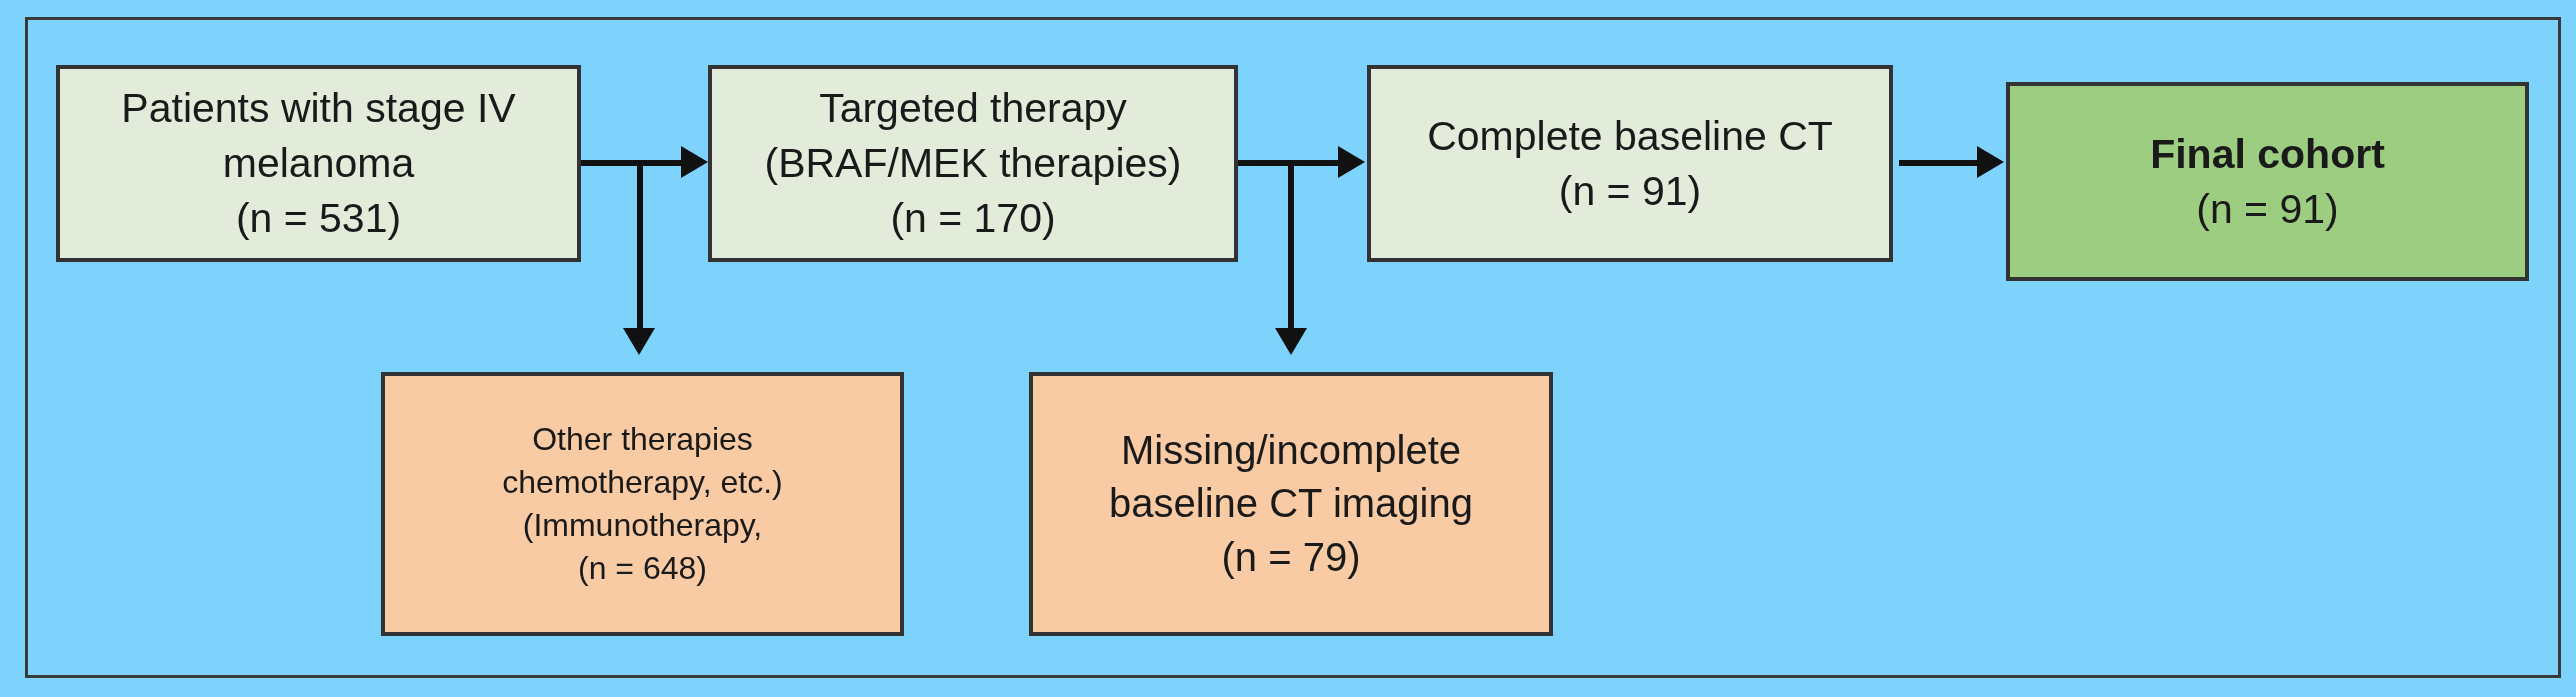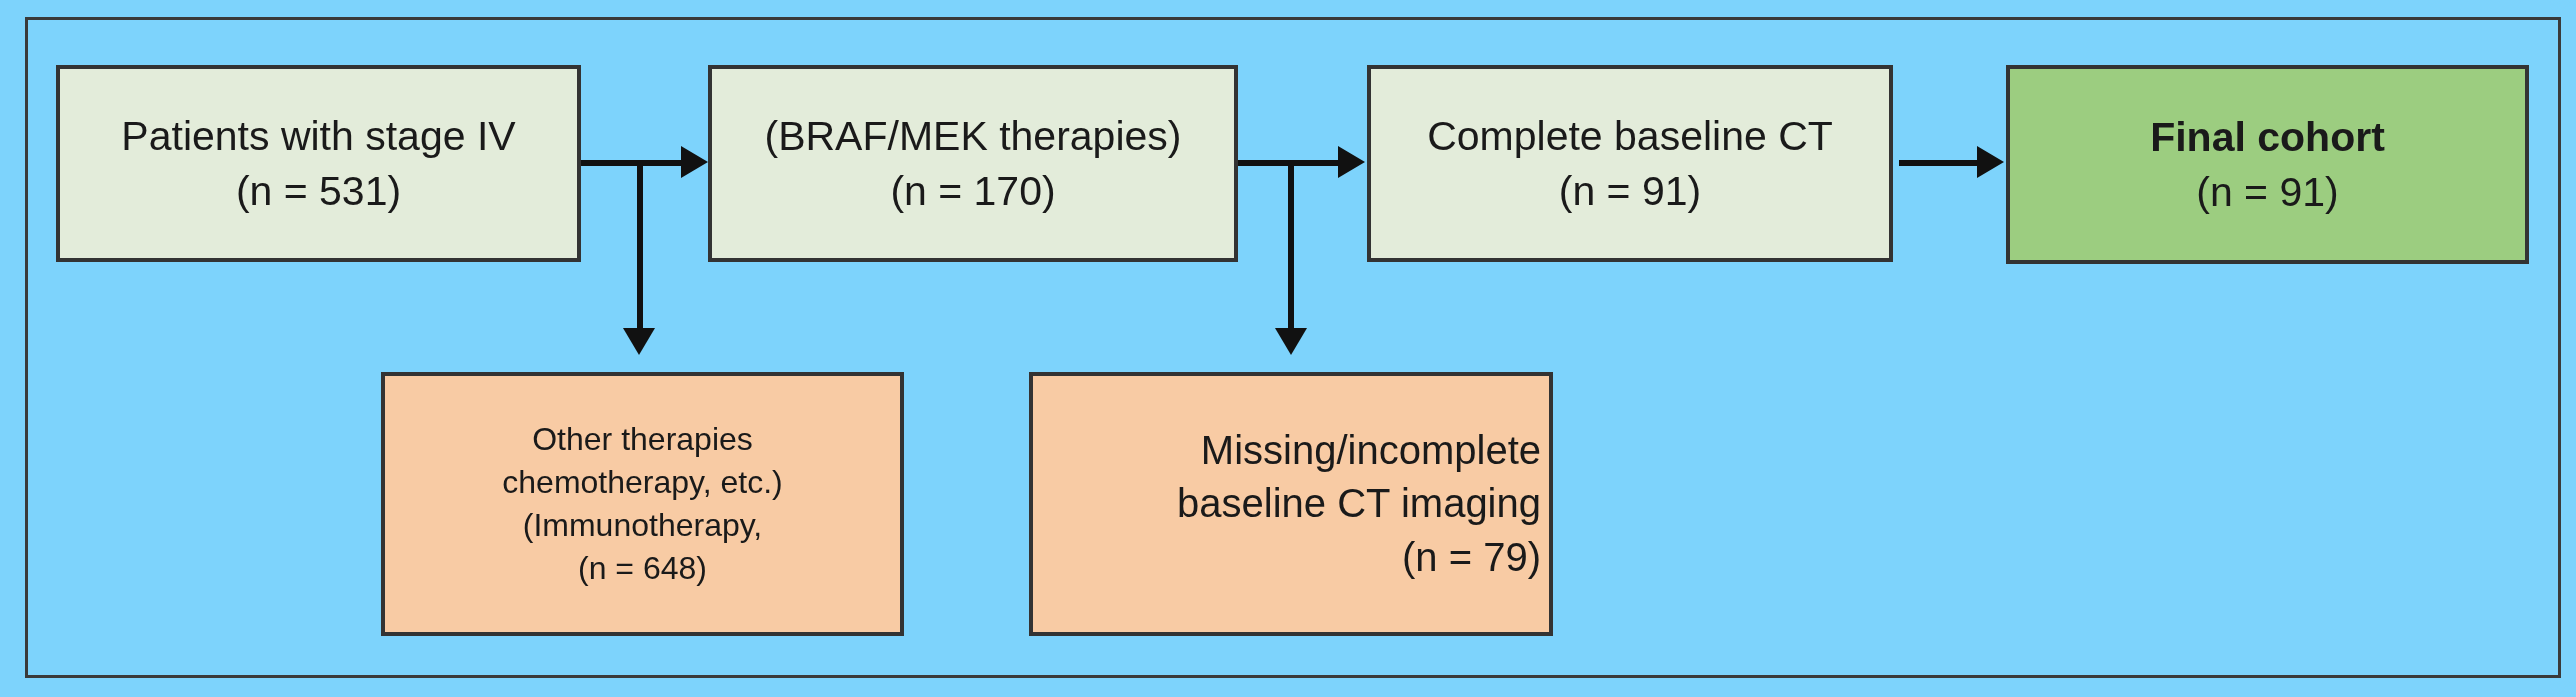--- a/index.html
+++ b/index.html
@@ -54,25 +54,25 @@
     background: #f8cba4;
   }
   .node .line.bold {
     font-weight: bold;
   }
 
   
   #node-stage4       { left: 56px;   top: 65px;  width: 525px; height: 197px; font-size: 41px; }
   #node-targeted     { left: 708px;  top: 65px;  width: 530px; height: 197px; font-size: 41px; }
   #node-baselinect   { left: 1367px; top: 65px;  width: 526px; height: 197px; font-size: 41px; }
-  #node-finalcohort  { left: 2006px; top: 65px;  width: 523px; height: 199px; font-size: 41px; }
+  #node-finalcohort  { left: 2006px; top: 82px;  width: 523px; height: 199px; font-size: 41px; }
 
   
   #node-othertherapy { left: 381px;  top: 372px; width: 523px; height: 264px; font-size: 32px; }
-  #node-missingct    { left: 1029px; top: 372px; width: 524px; height: 264px; font-size: 40px; align-items: flex-end; }
+  #node-missingct    { left: 1029px; top: 372px; width: 524px; height: 264px; font-size: 40px; }
 
   
   .hline {
     position: absolute;
     height: 5.5px;
     background: #111111;
   }
   .vline {
     position: absolute;
     width: 5.5px;
@@ -115,24 +115,26 @@
 </style>
 </head>
 <body>
 
 <div id="canvas">
 
   <div class="outer-frame"></div>
 
   <div class="node green-light" id="node-stage4">
     <span class="line">Patients with stage IV</span>
+    <span class="line">melanoma</span>
     <span class="line">(n = 531)</span>
   </div>
 
   <div class="node green-light" id="node-targeted">
+    <span class="line">Targeted therapy</span>
     <span class="line">(BRAF/MEK therapies)</span>
     <span class="line">(n = 170)</span>
   </div>
 
   <div class="node green-light" id="node-baselinect">
     <span class="line">Complete baseline CT</span>
     <span class="line">(n = 91)</span>
   </div>
 
   <div class="node green-strong" id="node-finalcohort">

